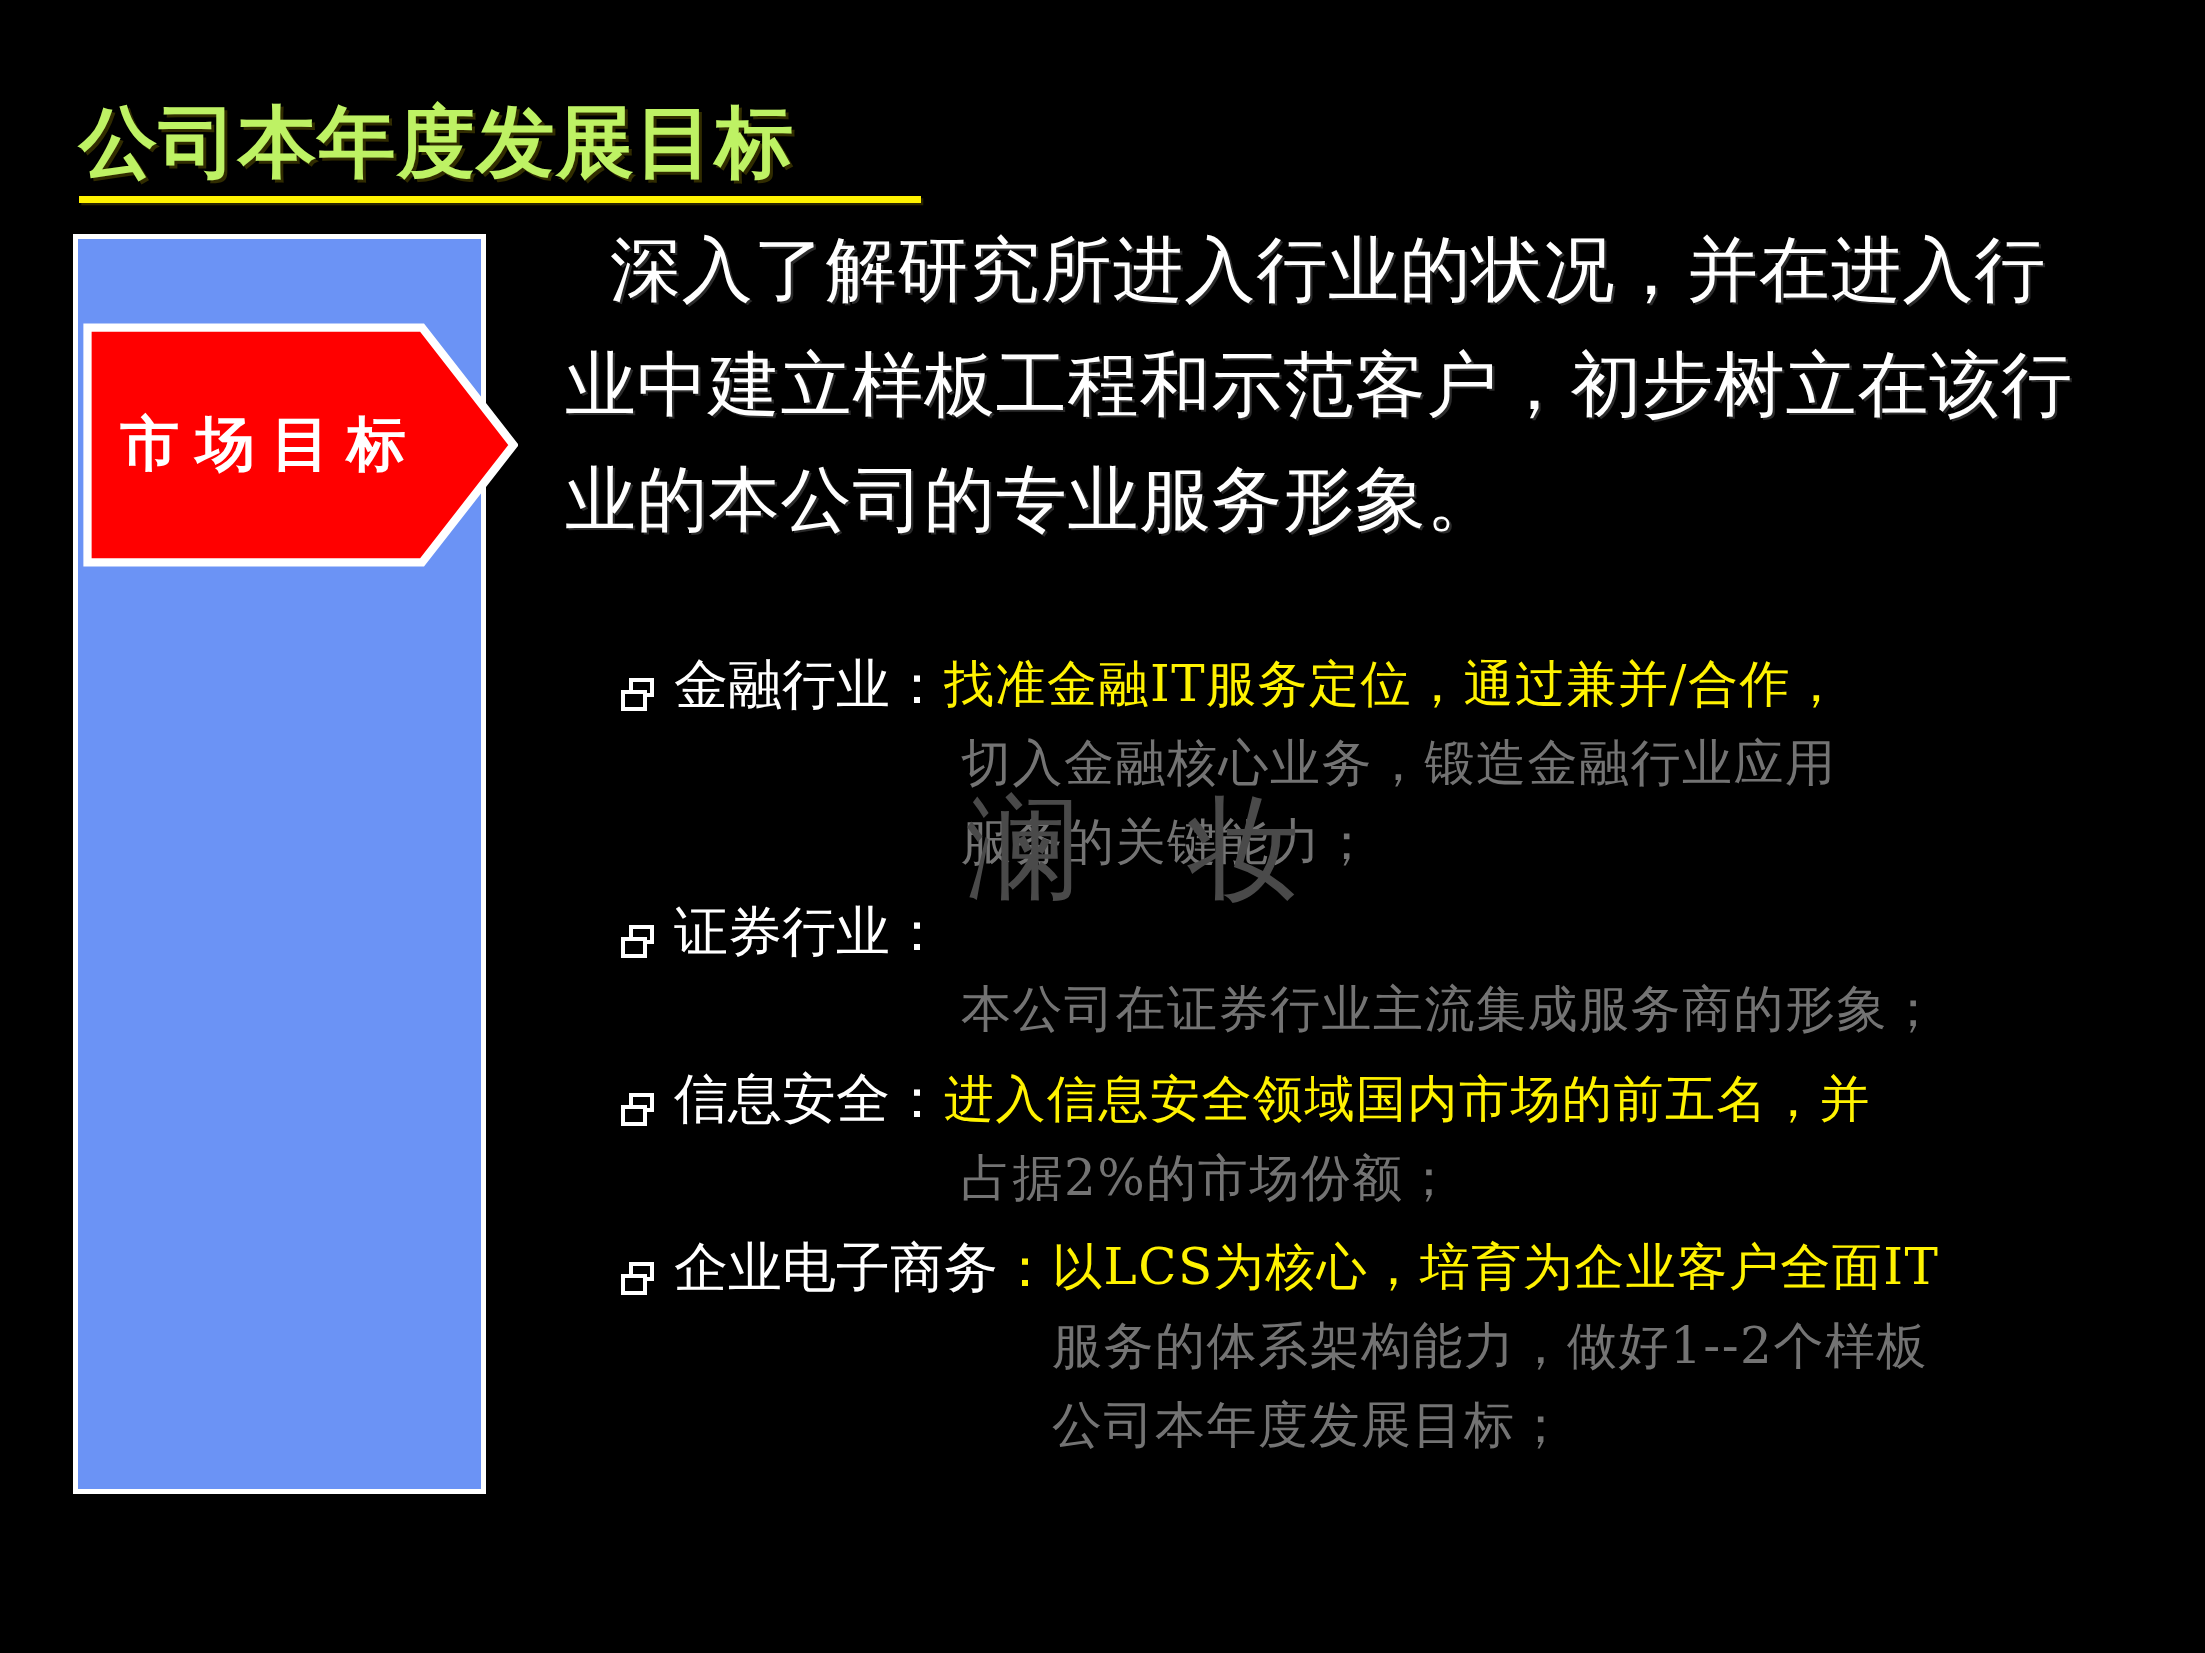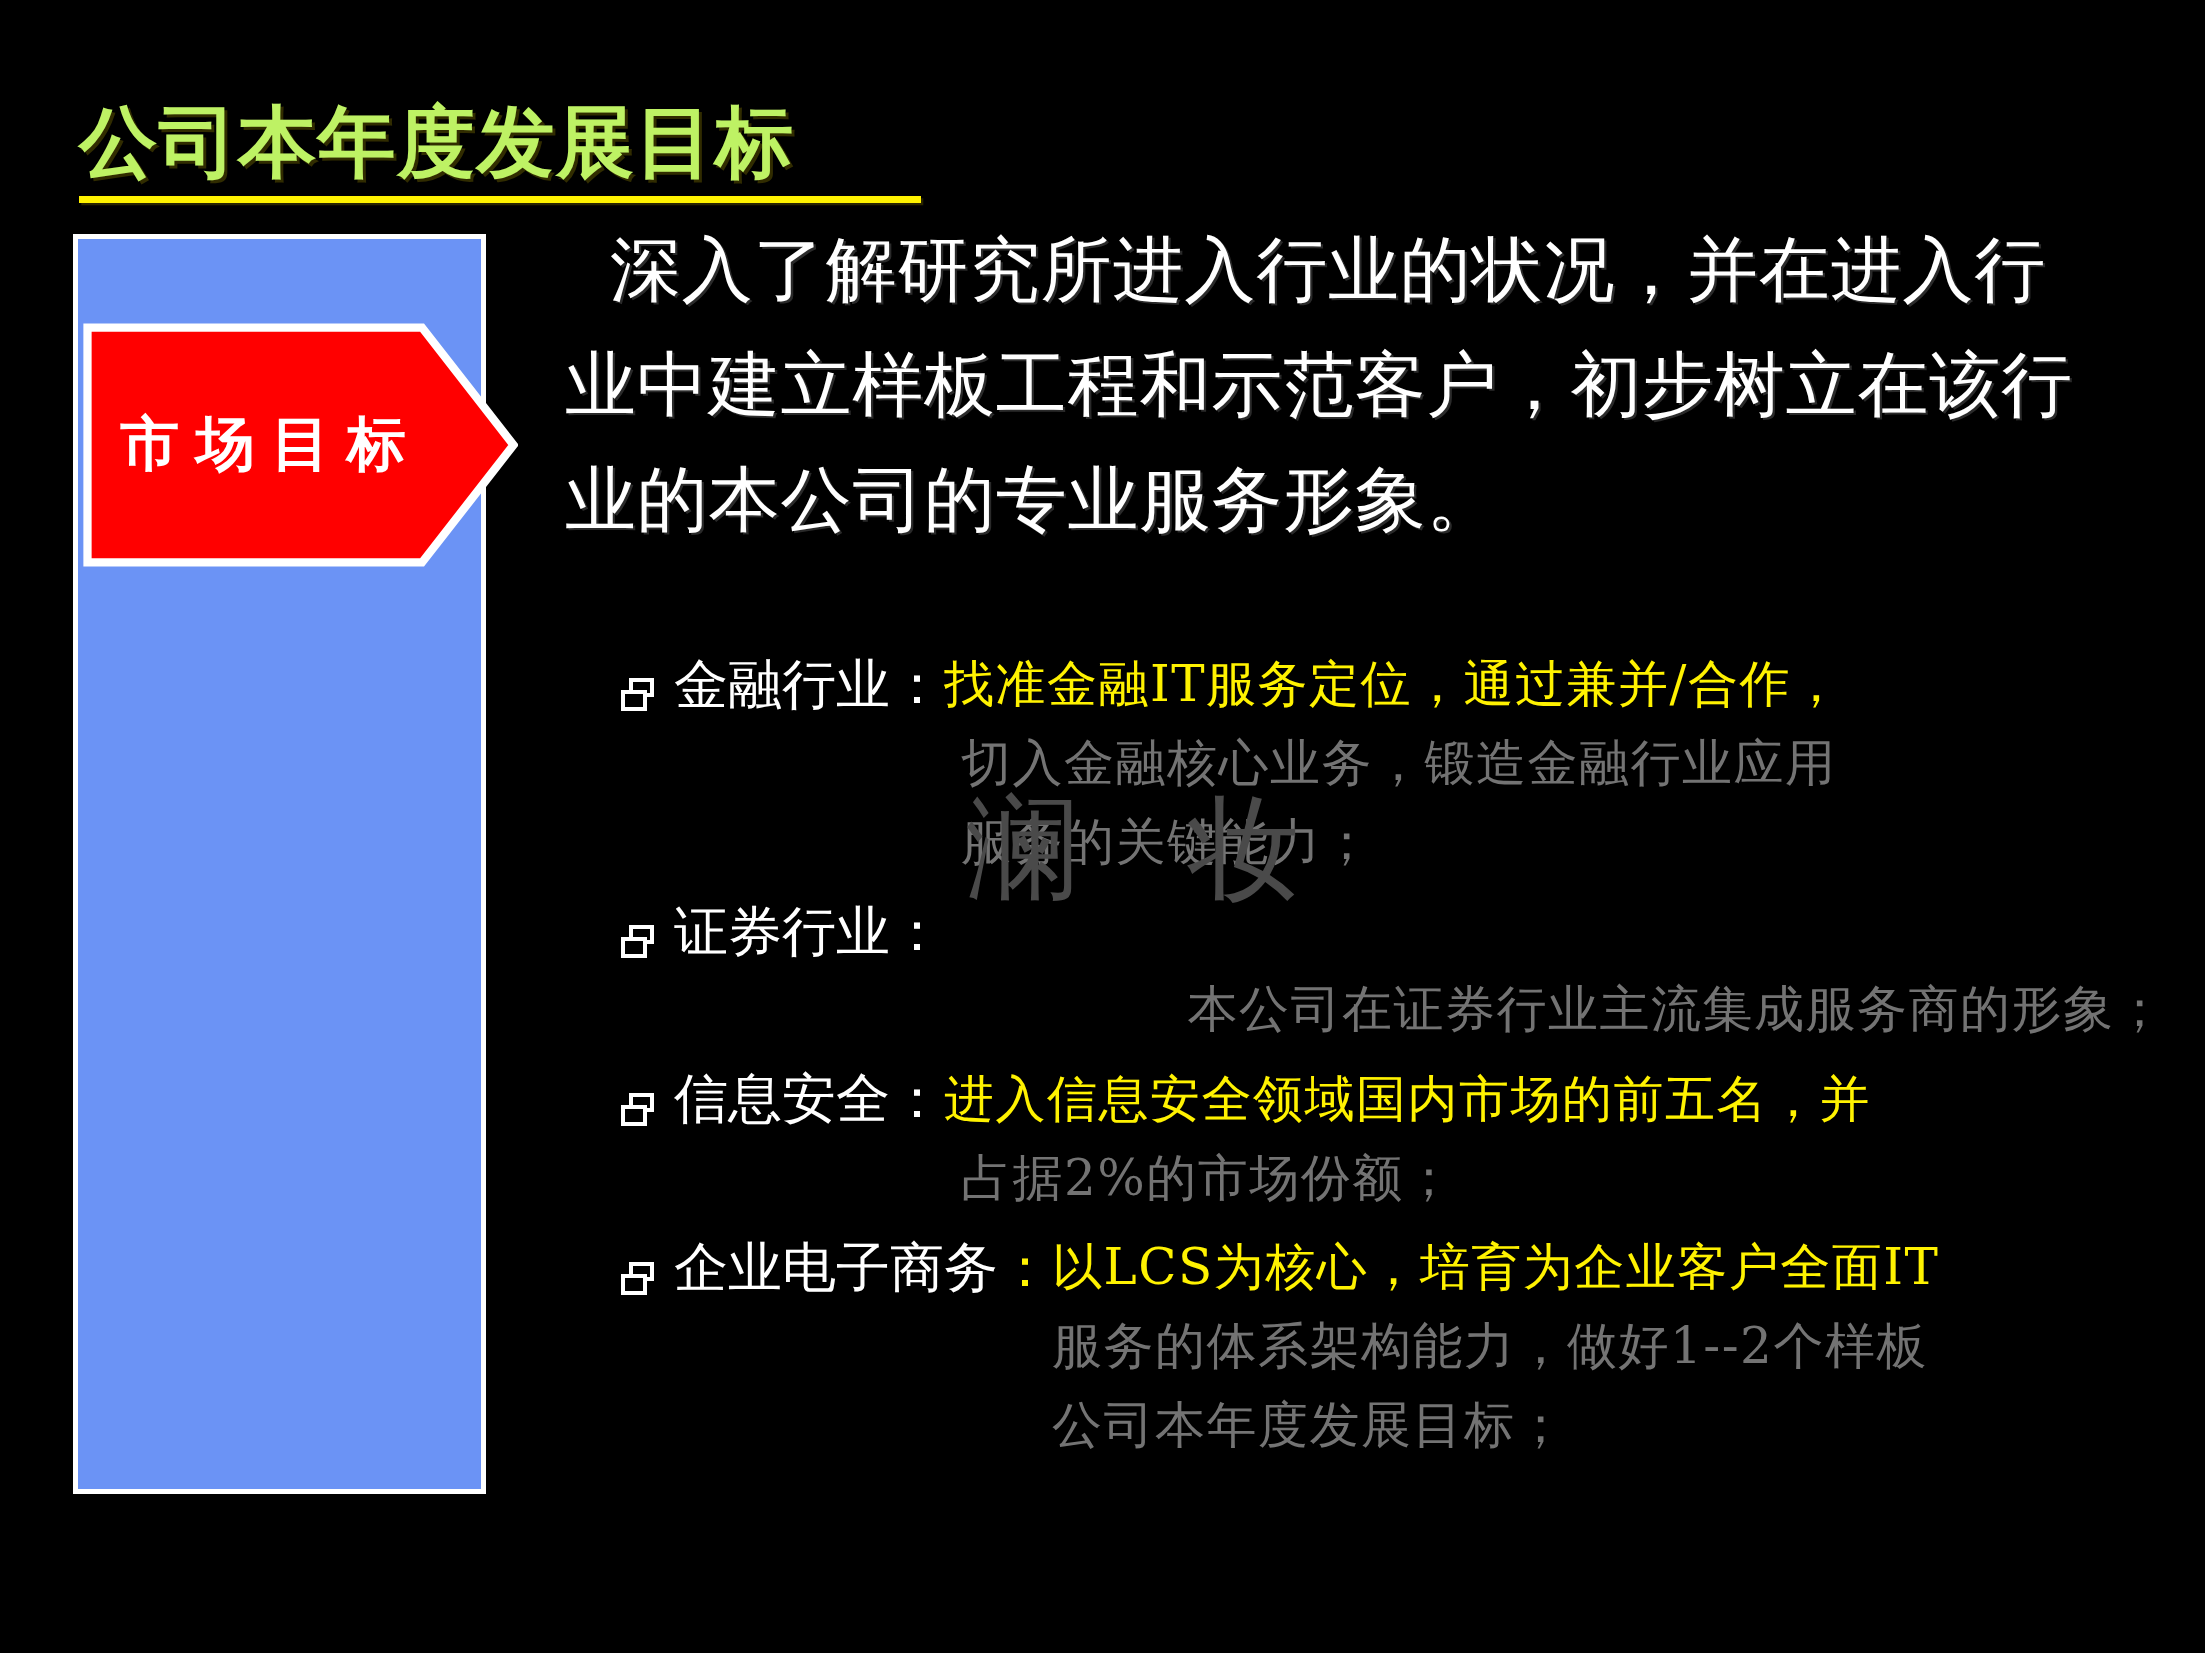--- a/index.html
+++ b/index.html
@@ -174,21 +174,21 @@
   }
   .bullet-cont {
     color: #737373;
     font-family: "DejaVu Serif", "Liberation Serif", serif;
     font-size: 50px;
     line-height: 1.58;
     letter-spacing: 1.5px;
     white-space: nowrap;
   }
   .indent-1 { padding-left: 340px; }
-  .indent-2 { padding-left: 340px; text-align: right; }
+  .indent-2 { padding-left: 340px; }
   .indent-3 { padding-left: 340px; }
   .indent-4 { padding-left: 431px; }
 
   
   #watermark {
     position: absolute;
     left: 966px;
     top: 773px;
     font-family: "DejaVu Sans", "Liberation Sans", sans-serif;
     font-size: 113px;

